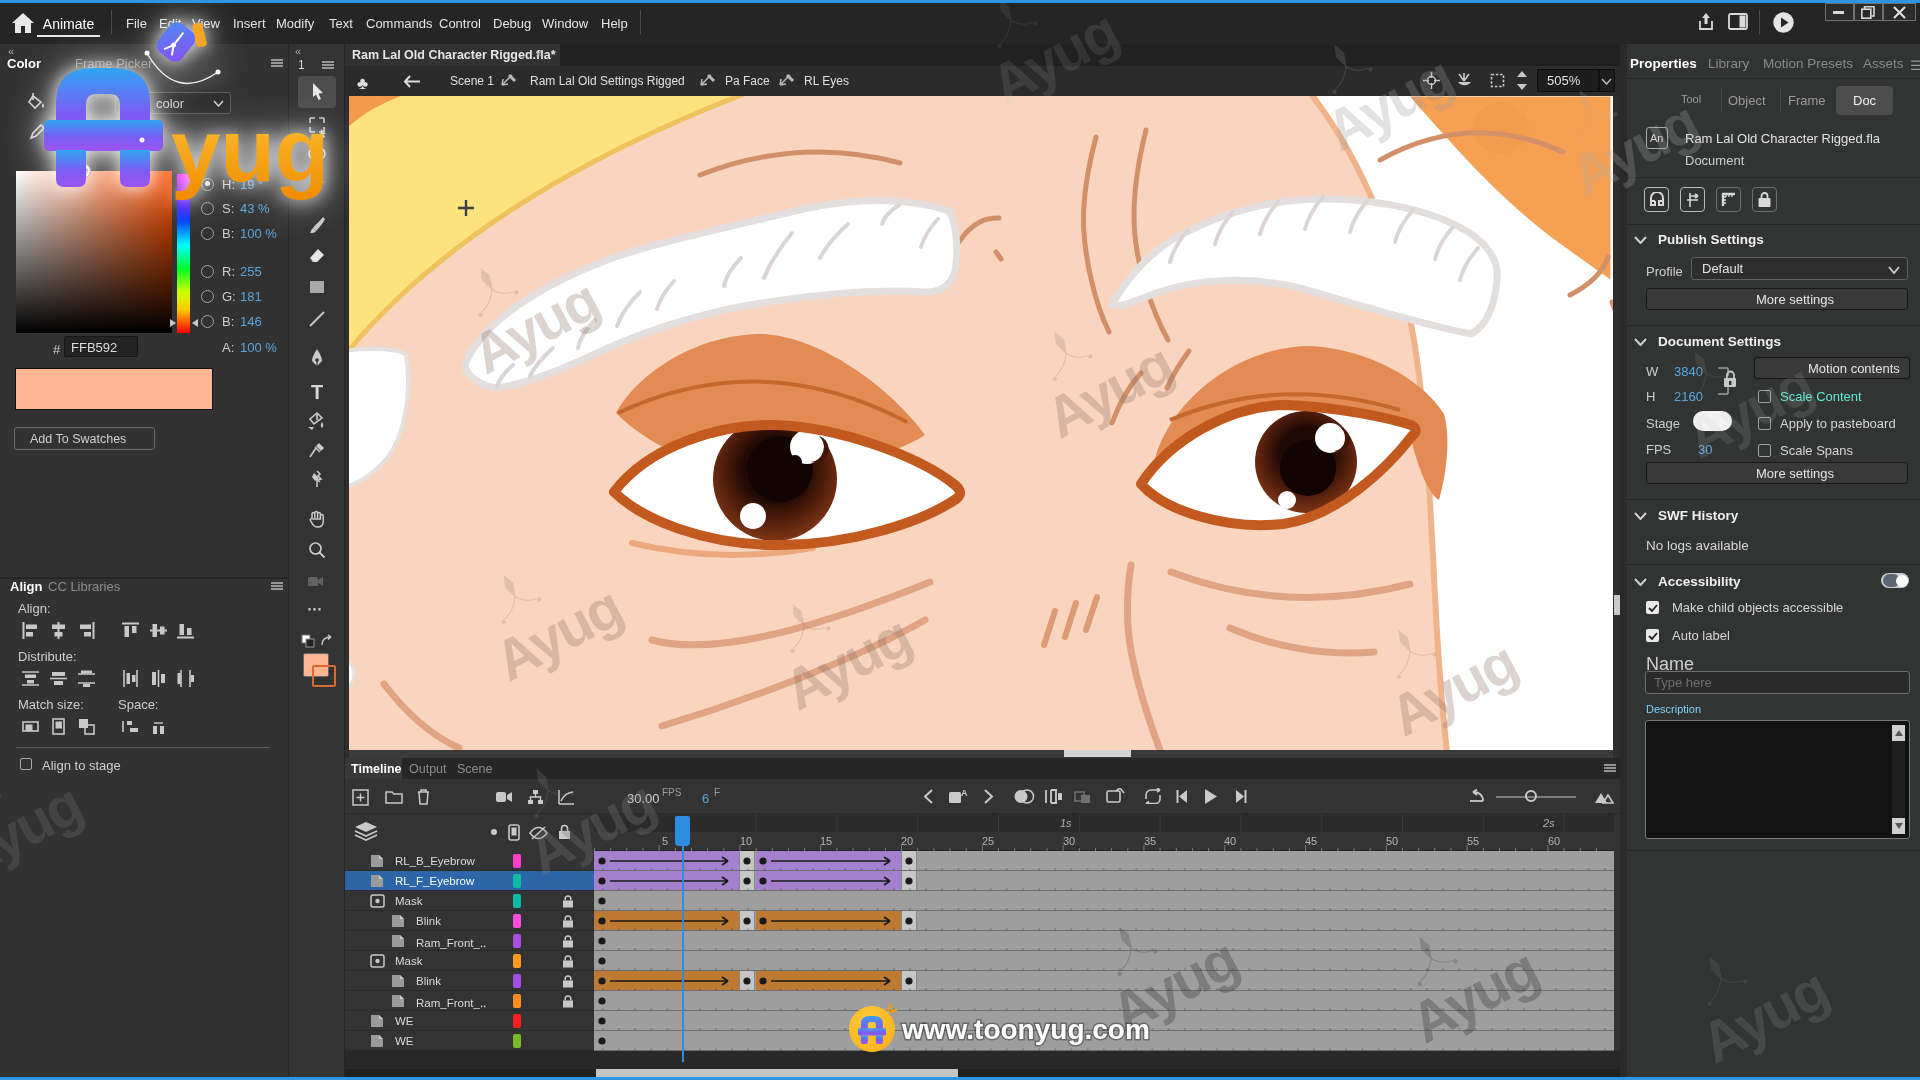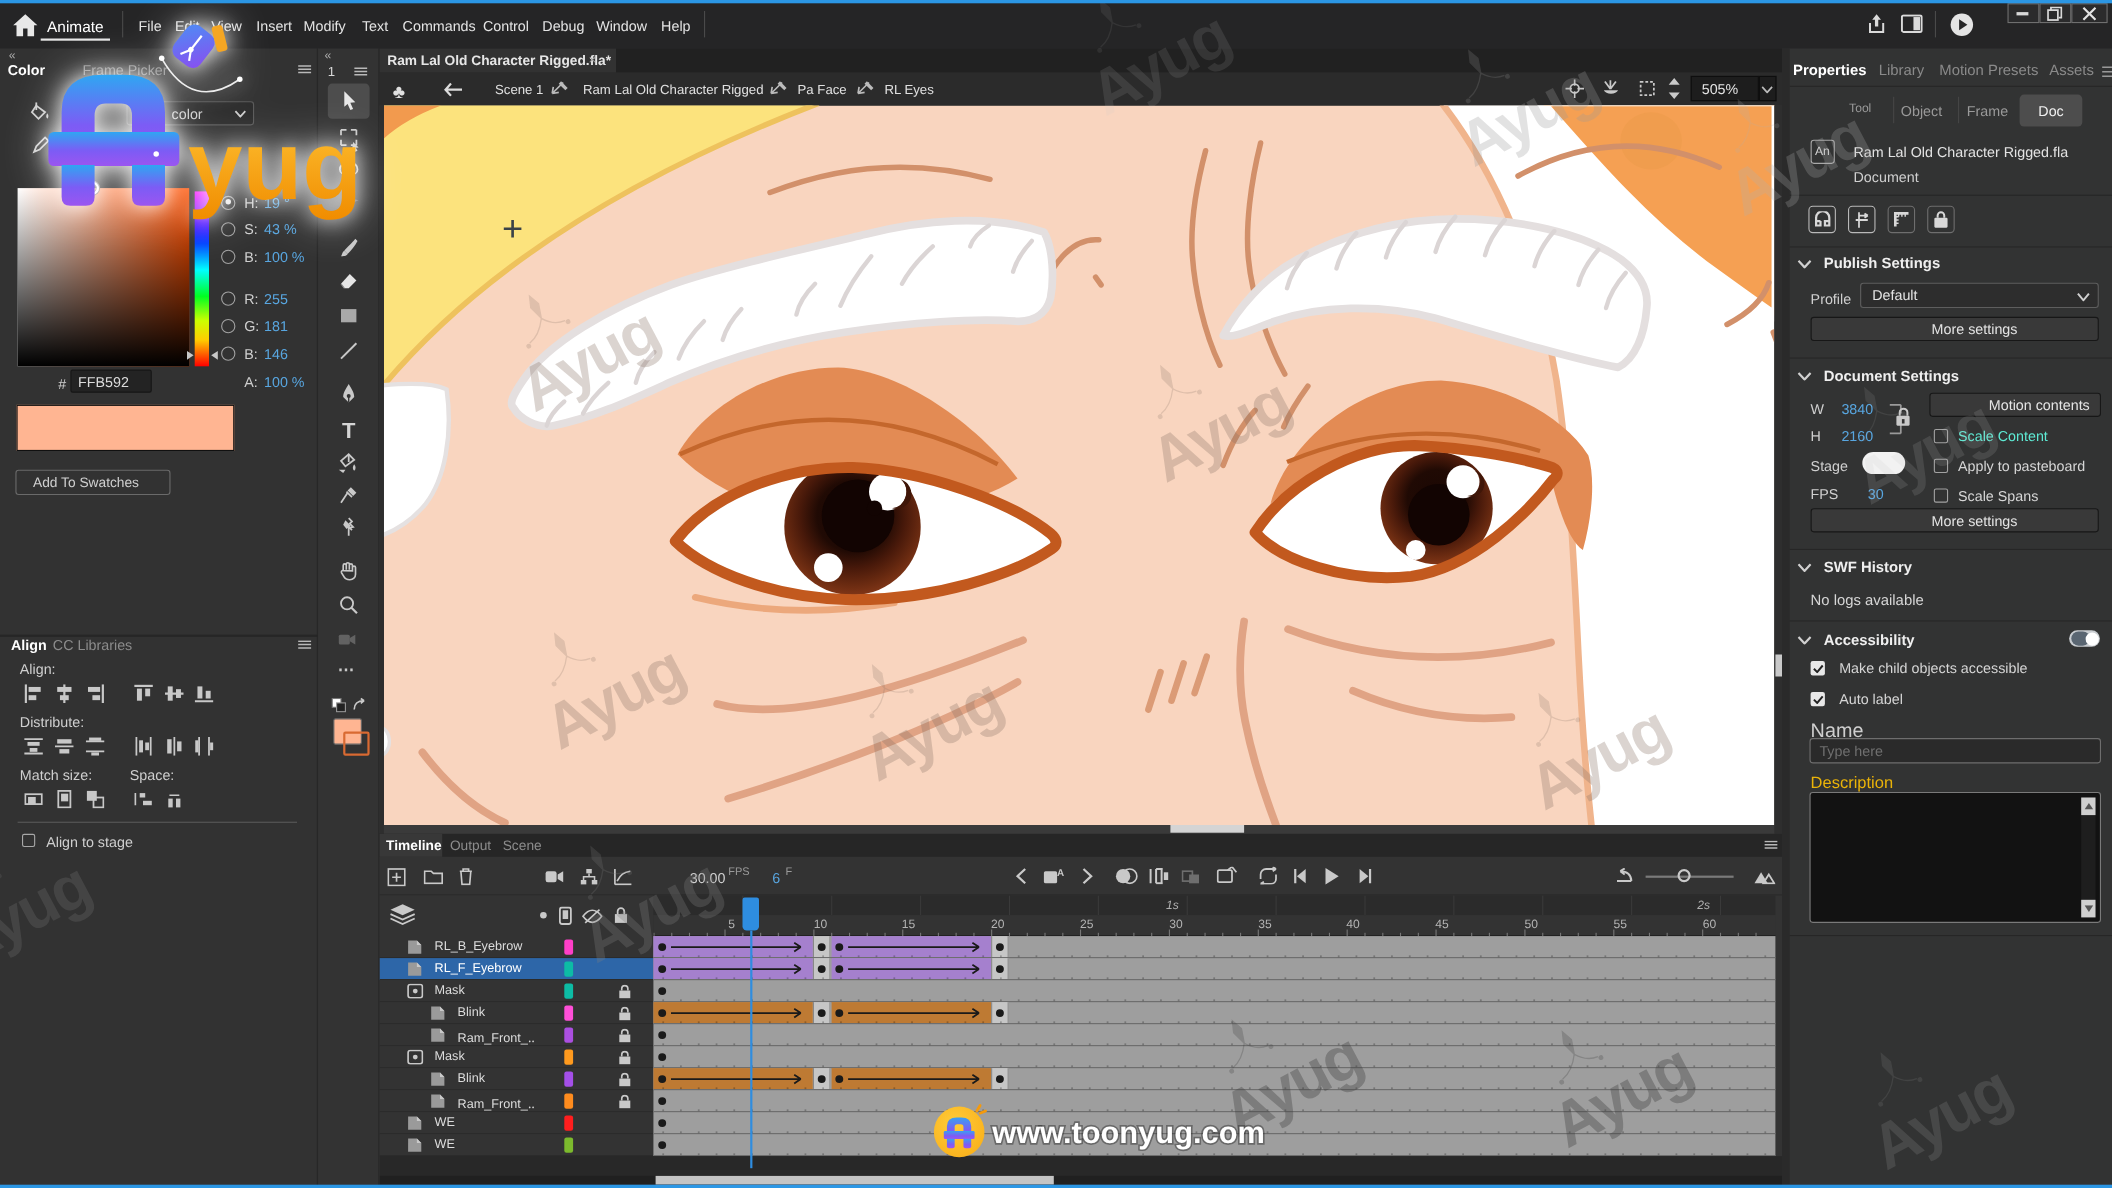--- a/index.html
+++ b/index.html
@@ -359,21 +359,21 @@
   <div class="abs" id="editBar" style="left:345px;top:66px;width:1275px;height:30px;background:#2B2B2B">
     <div class="abs" style="left:12px;top:8px;font-size:17px;color:#E0E0E0">♣</div>
     <svg class="abs" style="left:58px;top:9px" width="18" height="13" viewBox="0 0 18 13">
         <path d="M7 1 L2 6.5 L7 12 M2 6.5 H17" stroke="#DCDCDC" stroke-width="2" fill="none"></path>
       </svg>
     <div class="abs bc" style="left:105px">Scene 1</div>
     <svg class="abs bcic" style="left:156px">
         <path d="M1 11 L11 1 M1 11 l6 -1 M1 11 l1 -6" stroke="#BBB" stroke-width="1.5"></path>
         <path d="M8 1 L14 7" stroke="#BBB" stroke-width="3"></path>
       </svg>
-    <div class="abs bc" style="left:185px">Ram Lal Old Character Rigged</div>
+    <div class="abs bc" style="left:185px">Ram Lal Old Settings Rigged</div>
     <svg class="abs bcic" style="left:355px">
         <path d="M1 11 L11 1 M1 11 l6 -1 M1 11 l1 -6" stroke="#BBB" stroke-width="1.5"></path>
         <path d="M8 1 L14 7" stroke="#BBB" stroke-width="3"></path>
       </svg>
     <div class="abs bc" style="left:380px">Pa Face</div>
     <svg class="abs bcic" style="left:434px">
         <path d="M1 11 L11 1 M1 11 l6 -1 M1 11 l1 -6" stroke="#BBB" stroke-width="1.5"></path>
         <path d="M8 1 L14 7" stroke="#BBB" stroke-width="3"></path>
       </svg>
     <div class="abs bc" style="left:459px">RL Eyes</div>
@@ -1632,21 +1632,21 @@
       </svg>
     <div class="abs" style="left:52px;top:556px;font-size:13px;color:#D6D6D6">Make child objects accessible</div>
     <div class="abs" style="left:26px;top:585px;width:13px;height:13px;background:#E8E8E8;border-radius:2px"></div>
       <svg class="abs" style="left:28px;top:588px" width="10" height="8" viewBox="0 0 10 8">
         <path d="M1 4 L4 7 L9 1" fill="none" stroke="#222" stroke-width="1.8"></path>
       </svg>
     <div class="abs" style="left:52px;top:584px;font-size:13px;color:#D6D6D6">Auto label</div>
     <div class="abs" style="left:26px;top:610px;font-size:18px;color:#CFCFCF">Name</div>
     <div class="abs" style="left:25px;top:627px;width:265px;height:23px;background:#2A2A2A;border:1px solid #6E6E6E;border-radius:3px"></div>
     <div class="abs" style="left:34px;top:631px;font-size:13px;color:#6F6F6F">Type here</div>
-    <div class="abs" style="left:26px;top:659px;font-size:15px;color:#eab308">Description</div>
+    <div class="abs" style="left:26px;top:659px;font-size:11px;color:#7dd3fc">Description</div>
     <div class="abs" style="left:25px;top:676px;width:265px;height:119px;background:#121212;border:1px solid #7A7A7A;border-radius:3px"></div>
     <div class="abs" style="left:272px;top:681px;width:13px;height:109px;background:#1E1E1E"></div>
     <div class="abs" style="left:272px;top:681px;width:13px;height:16px;background:#CFCFCF"></div>
     <svg class="abs" style="left:275px;top:686px" width="8" height="6" viewBox="0 0 8 6">
         <path d="M0 6 L4 0 L8 6 Z" fill="#555"></path>
       </svg>
     <div class="abs" style="left:272px;top:774px;width:13px;height:16px;background:#CFCFCF"></div>
     <svg class="abs" style="left:275px;top:779px" width="8" height="6" viewBox="0 0 8 6">
         <path d="M0 0 L4 6 L8 0 Z" fill="#555"></path>
       </svg>

